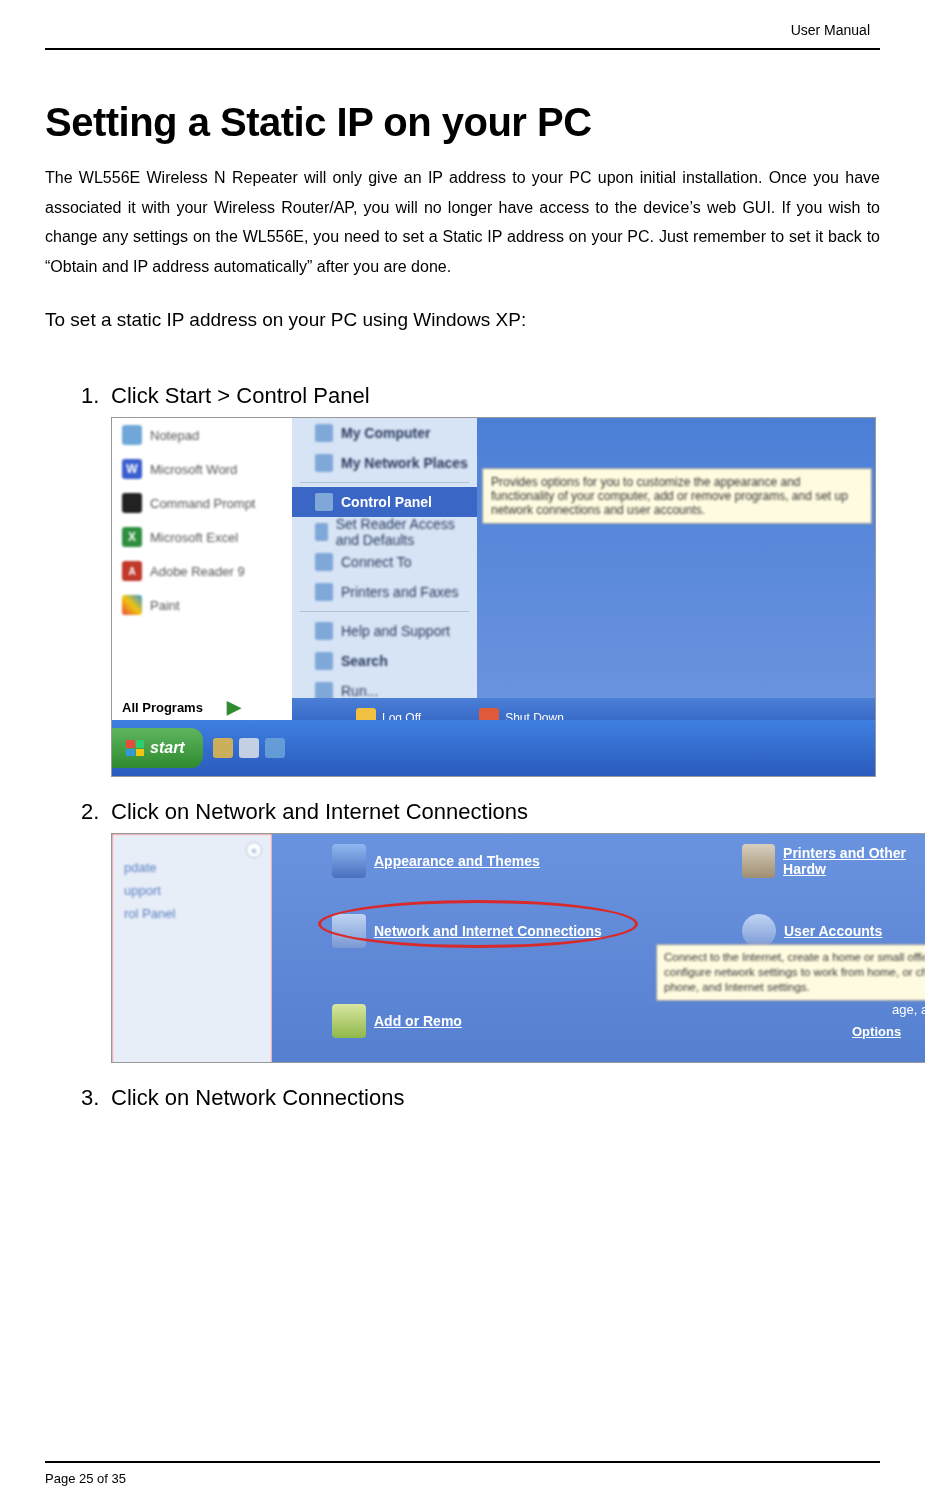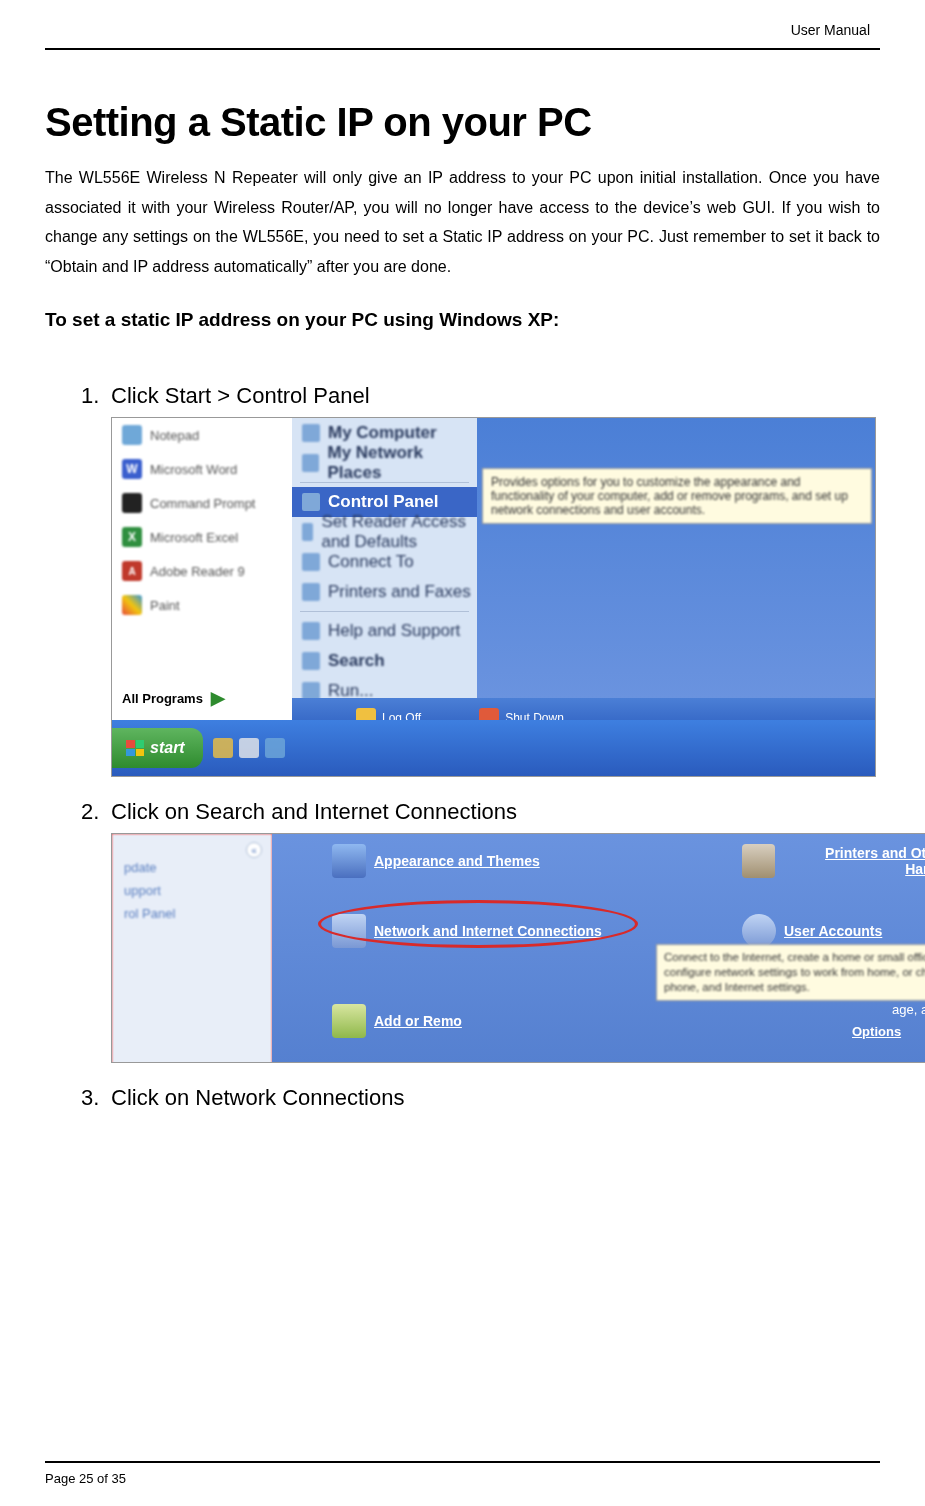--- a/index.html
+++ b/index.html
@@ -34,21 +34,21 @@
     margin-bottom: 18px;
   }
   p.body {
     font-size: 16px;
     line-height: 1.85;
     text-align: justify;
     margin-bottom: 28px;
   }
   h2.subhead {
     font-family: "Arial Black", Arial, sans-serif;
-    font-weight: 700;
+    font-weight: 400;
     font-size: 19px;
     margin-bottom: 52px;
   }
   ol.steps {
     list-style: none;
     padding-left: 36px;
   }
   ol.steps li {
     font-size: 22px;
     margin-bottom: 14px;
@@ -77,31 +77,31 @@
     height: 34px; padding-left: 10px; font-size: 13px; color: #555;
   }
   .shot1-left .item .ico { width: 20px; height: 20px; border-radius: 3px; }
   .ico-notepad { background: #6fa8d8; }
   .ico-word { background: #3a5fce; color:#fff; display:flex;align-items:center;justify-content:center;font-weight:bold;font-size:12px;}
   .ico-cmd { background: #222; }
   .ico-excel { background: #2f8f3f; color:#fff; display:flex;align-items:center;justify-content:center;font-weight:bold;font-size:12px;}
   .ico-adobe { background: #c0392b; color:#fff; display:flex;align-items:center;justify-content:center;font-weight:bold;font-size:10px;}
   .ico-paint { background: linear-gradient(45deg,#e74c3c,#f1c40f,#3498db); }
   .allprog {
-    position: absolute; left: 10px; bottom: 29px; font-size: 13px; font-weight: bold;
-    display:flex; align-items:center; gap:8px;
+    position: absolute; left: 10px; bottom: 20px; font-size: 13px; font-weight: bold;
+    display:flex; align-items:center; gap:24px;
   }
   .allprog .tri { color:#2e8b2e; font-size:18px; }
   .shot1-mid {
     position: absolute; left: 180px; top: 0; width: 185px; height: 320px;
     background: #d7e4f5;
   }
   .shot1-mid .mitem {
-    display:flex; align-items:center; gap:8px; height:30px; padding-left:10px;
-    font-size:17px; font-weight:bold; color:#2a3a5e;
+    display:flex; align-items:center; gap:8px; height:30px; padding-left:23px;
+    font-size:14px; font-weight:bold; color:#2a3a5e;
   }
   .shot1-mid .mitem.sel {
     background:#3a66c6; color:#fff;
   }
   .shot1-mid .mitem .mico { width:18px; height:18px; border-radius:2px; background:#7fa8d8; }
   .shot1-mid .sep { height:1px; background:#b0c0d8; margin:4px 8px; }
   .shot1-logoffbar {
     position:absolute; left:180px; top:280px; width:585px; height:40px;
     background: linear-gradient(#4b7fd6,#2a5bbd);
     display:flex; align-items:center; padding-left:20px; gap:14px;
@@ -154,21 +154,21 @@
     border:1px solid #b0c0d8; border-radius:50%; font-size:10px;
     display:flex;align-items:center;justify-content:center; background:#fff; color:#5a7fc0;
   }
   .shot2-left div { margin-bottom:8px; }
   .shot2-right {
     position:absolute; left:160px; top:0; width:676px; height:230px;
     background: linear-gradient(#6a93df 0%, #5580d0 100%);
   }
   .catlink {
     position:absolute; display:flex; align-items:center; gap:8px;
-    color:#fff; font-size:14px; font-weight:bold; text-decoration:underline;text-align:right;
+    color:#fff; font-size:14px; font-weight:bold; text-decoration:underline;
   }
   .catlink .cico { width:34px; height:34px; border-radius:4px; }
   .cat-appear { left:60px; top:10px; }
   .cat-appear .cico { background: linear-gradient(#8fb8f0,#4a6fbf); }
   .cat-net { left:60px; top:80px; }
   .cat-net .cico { background: linear-gradient(#c0d4f4,#7a98d4); }
   .cat-net .text { position:relative; }
   .red-circle {
     position:absolute; left:46px; top:66px; width:320px; height:48px;
     border:3px solid #d82a2a; border-radius: 50%/50%;
@@ -323,21 +323,21 @@
             <span></span>
             <span></span>
             <span></span>
           </div>
         </div>
       </div>
     </li>
 
     <li>
       <span class="num">2.</span>
-      <span>Click on Search and Internet Connections</span>
+      <span>Click on Network and Internet Connections</span>
 
       
       <div class="shot shot2">
         <div class="shot2-left blur">
           <span class="closer">«</span>
           <div>pdate</div>
           <div>upport</div>
           <div>rol Panel</div>
         </div>
         <div class="shot2-right">

